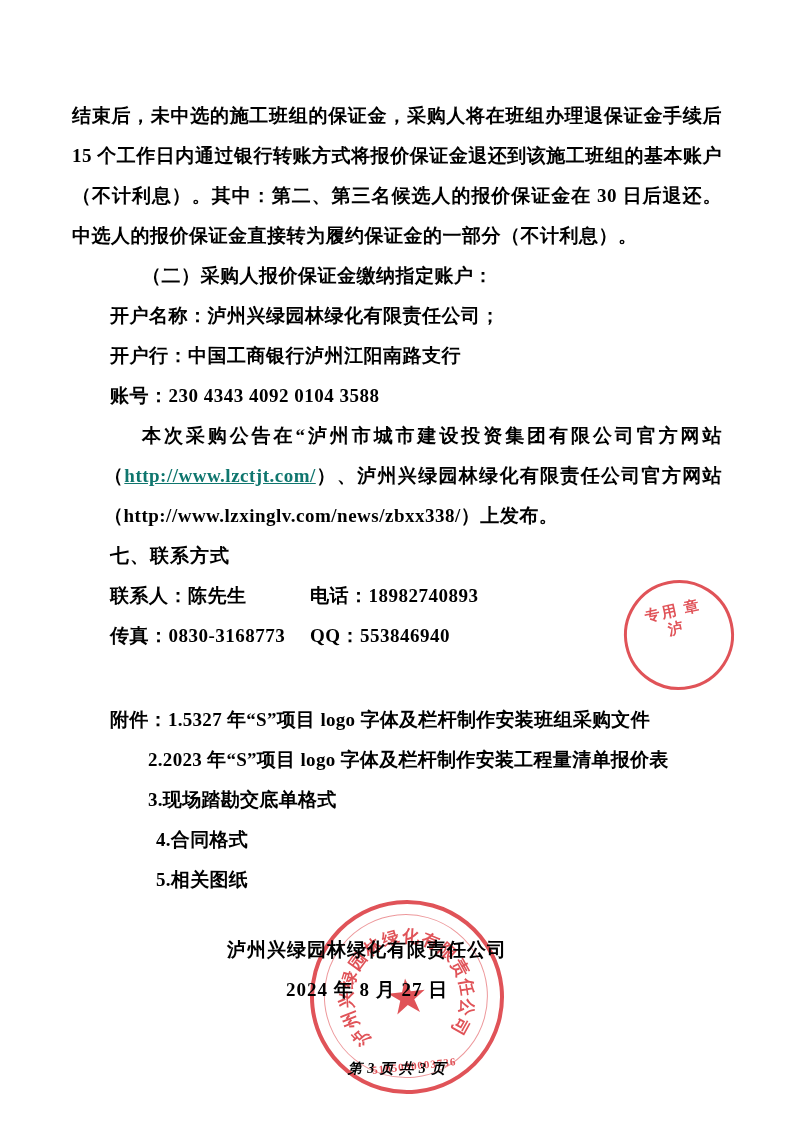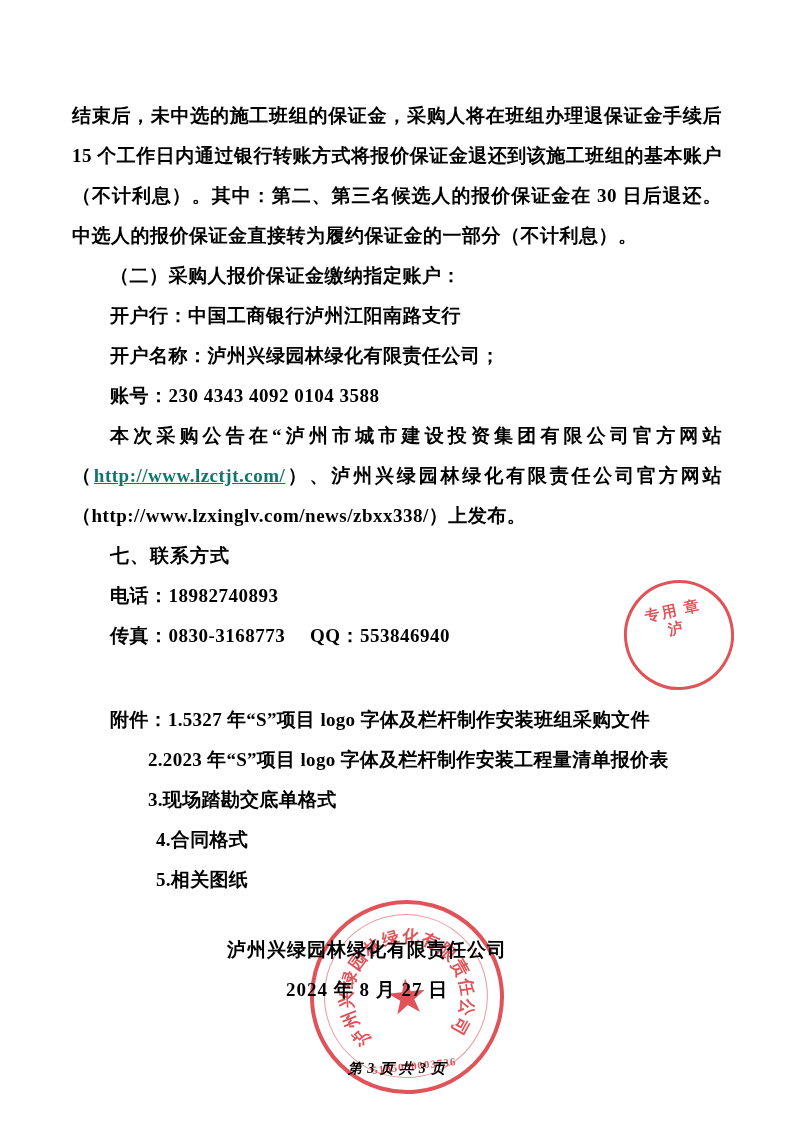--- a/index.html
+++ b/index.html
@@ -28,20 +28,21 @@
     font-size: 19px;
     line-height: 40px;
     text-align: justify;
     letter-spacing: 0.5px;
     margin: 0;
     font-weight: 600;
   }
 
   .indent2 {
     text-indent: 38px;
+    margin-left: 32px;
   }
 
   .heading {
     font-size: 19px;
     line-height: 40px;
     font-weight: 700;
     margin: 0;
     text-indent: 38px;
     letter-spacing: 1px;
   }
@@ -192,32 +193,33 @@
 </style>
 </head>
 <body>
 
 <div class="page">
 
   <p class="para">结束后，未中选的施工班组的保证金，采购人将在班组办理退保证金手续后 15 个工作日内通过银行转账方式将报价保证金退还到该施工班组的基本账户（不计利息）。其中：第二、第三名候选人的报价保证金在 30 日后退还。中选人的报价保证金直接转为履约保证金的一部分（不计利息）。</p>
 
   <p class="para indent2">（二）采购人报价保证金缴纳指定账户：</p>
 
+  <p class="line pad-left-1">开户名称：泸州兴绿园林绿化有限责任公司；</p>
+
   <p class="line pad-left-1">开户行：中国工商银行泸州江阳南路支行</p>
 
-  <p class="line pad-left-1">开户名称：泸州兴绿园林绿化有限责任公司；</p>
-
   <p class="line pad-left-1">账号：230 4343 4092 0104 3588</p>
 
 
   <p class="para indent2"><span>本次采购公告在“泸州市城市建设投资集团有限公司官方网站</span><span>（</span><a class="link" href="#">http://www.lzctjt.com/</a><span>）、泸州兴绿园林绿化有限责任公司官方网站</span><span>（</span><span>http://www.lzxinglv.com/news/zbxx338/</span><span>）上发布。</span></p>
 
   <p class="heading">七、联系方式</p>
 
   <div class="contact-row">
+    <span class="c1">联系人：陈先生</span>
     <span class="c2">电话：18982740893</span>
   </div>
 
   <div class="contact-row">
     <span class="c1">传真：0830-3168773</span>
     <span class="c2">QQ：553846940</span>
   </div>
 
   <div class="gap-lg"></div>
 

